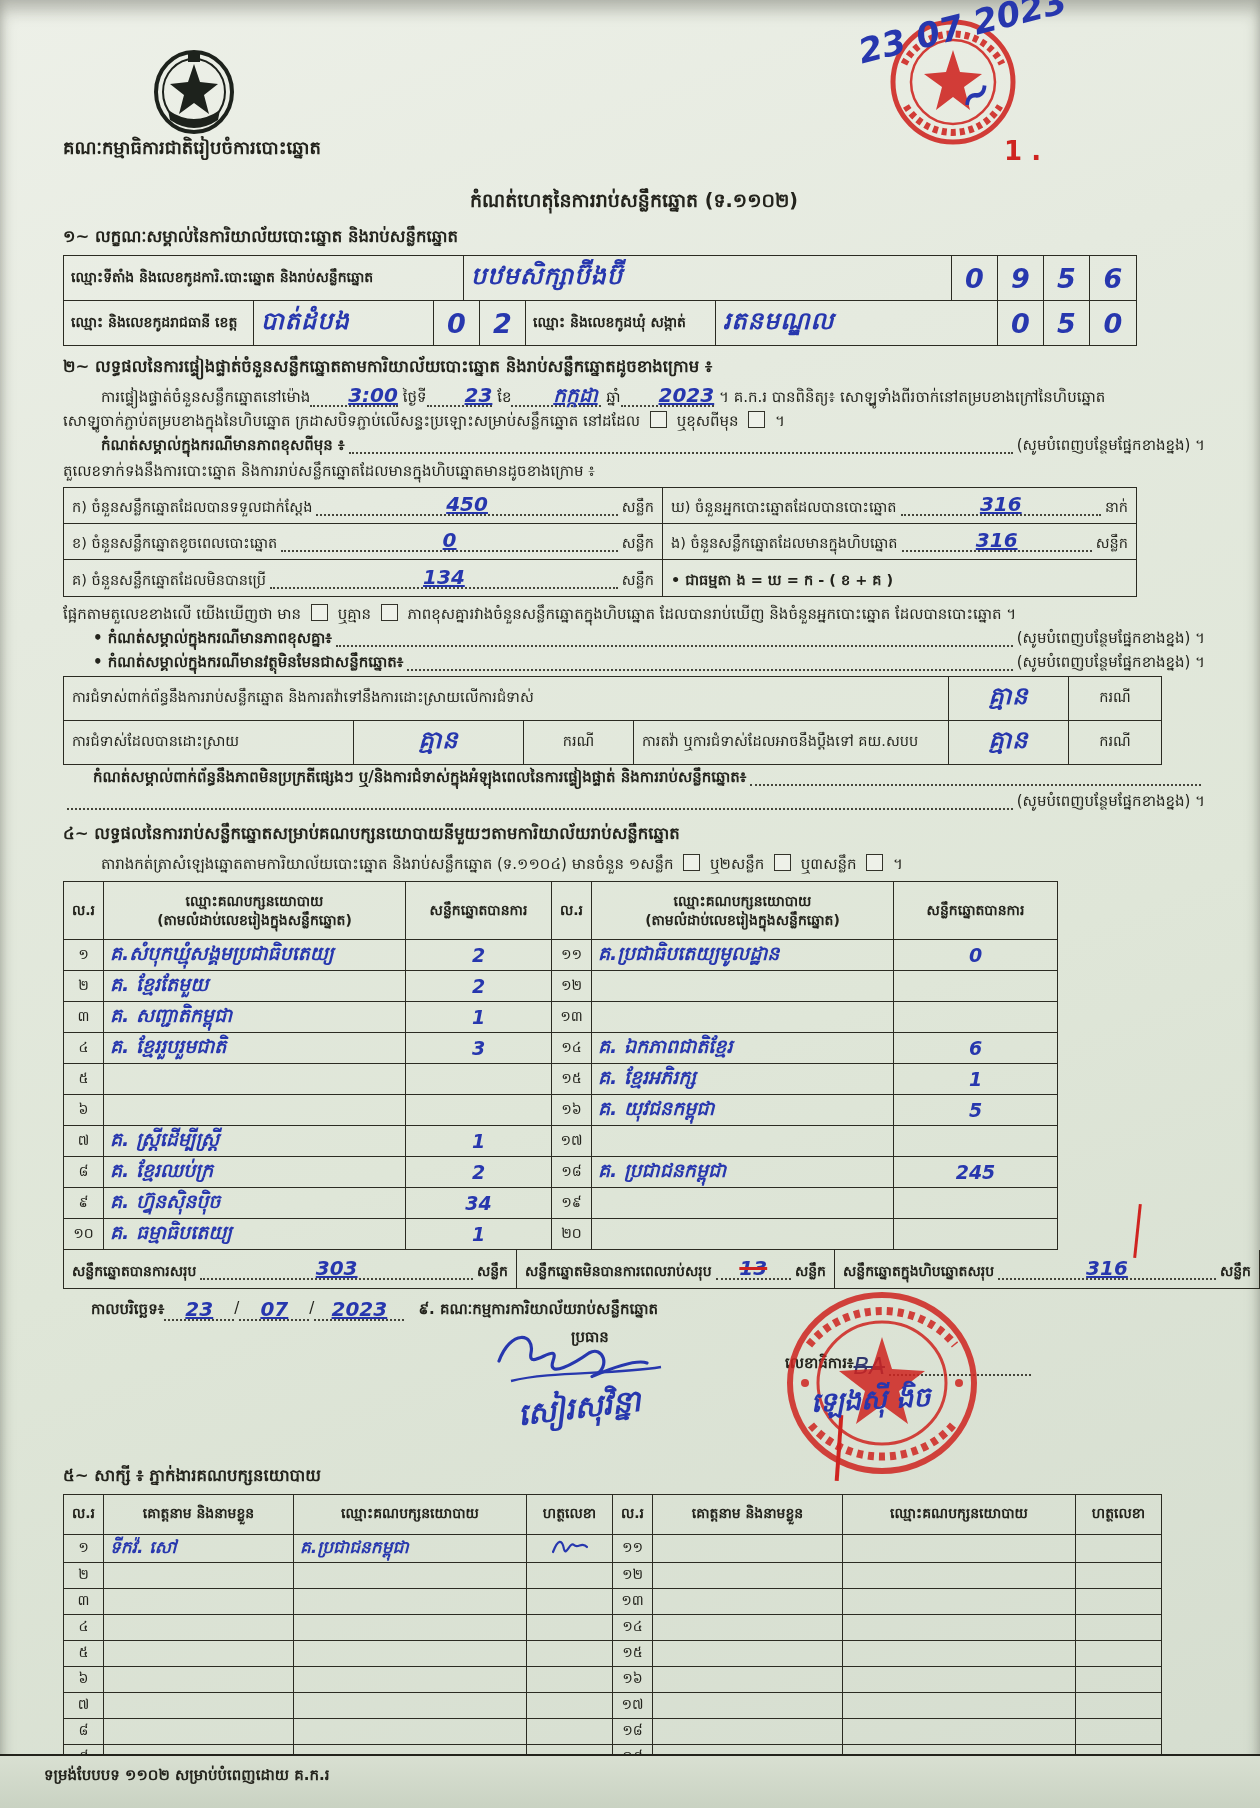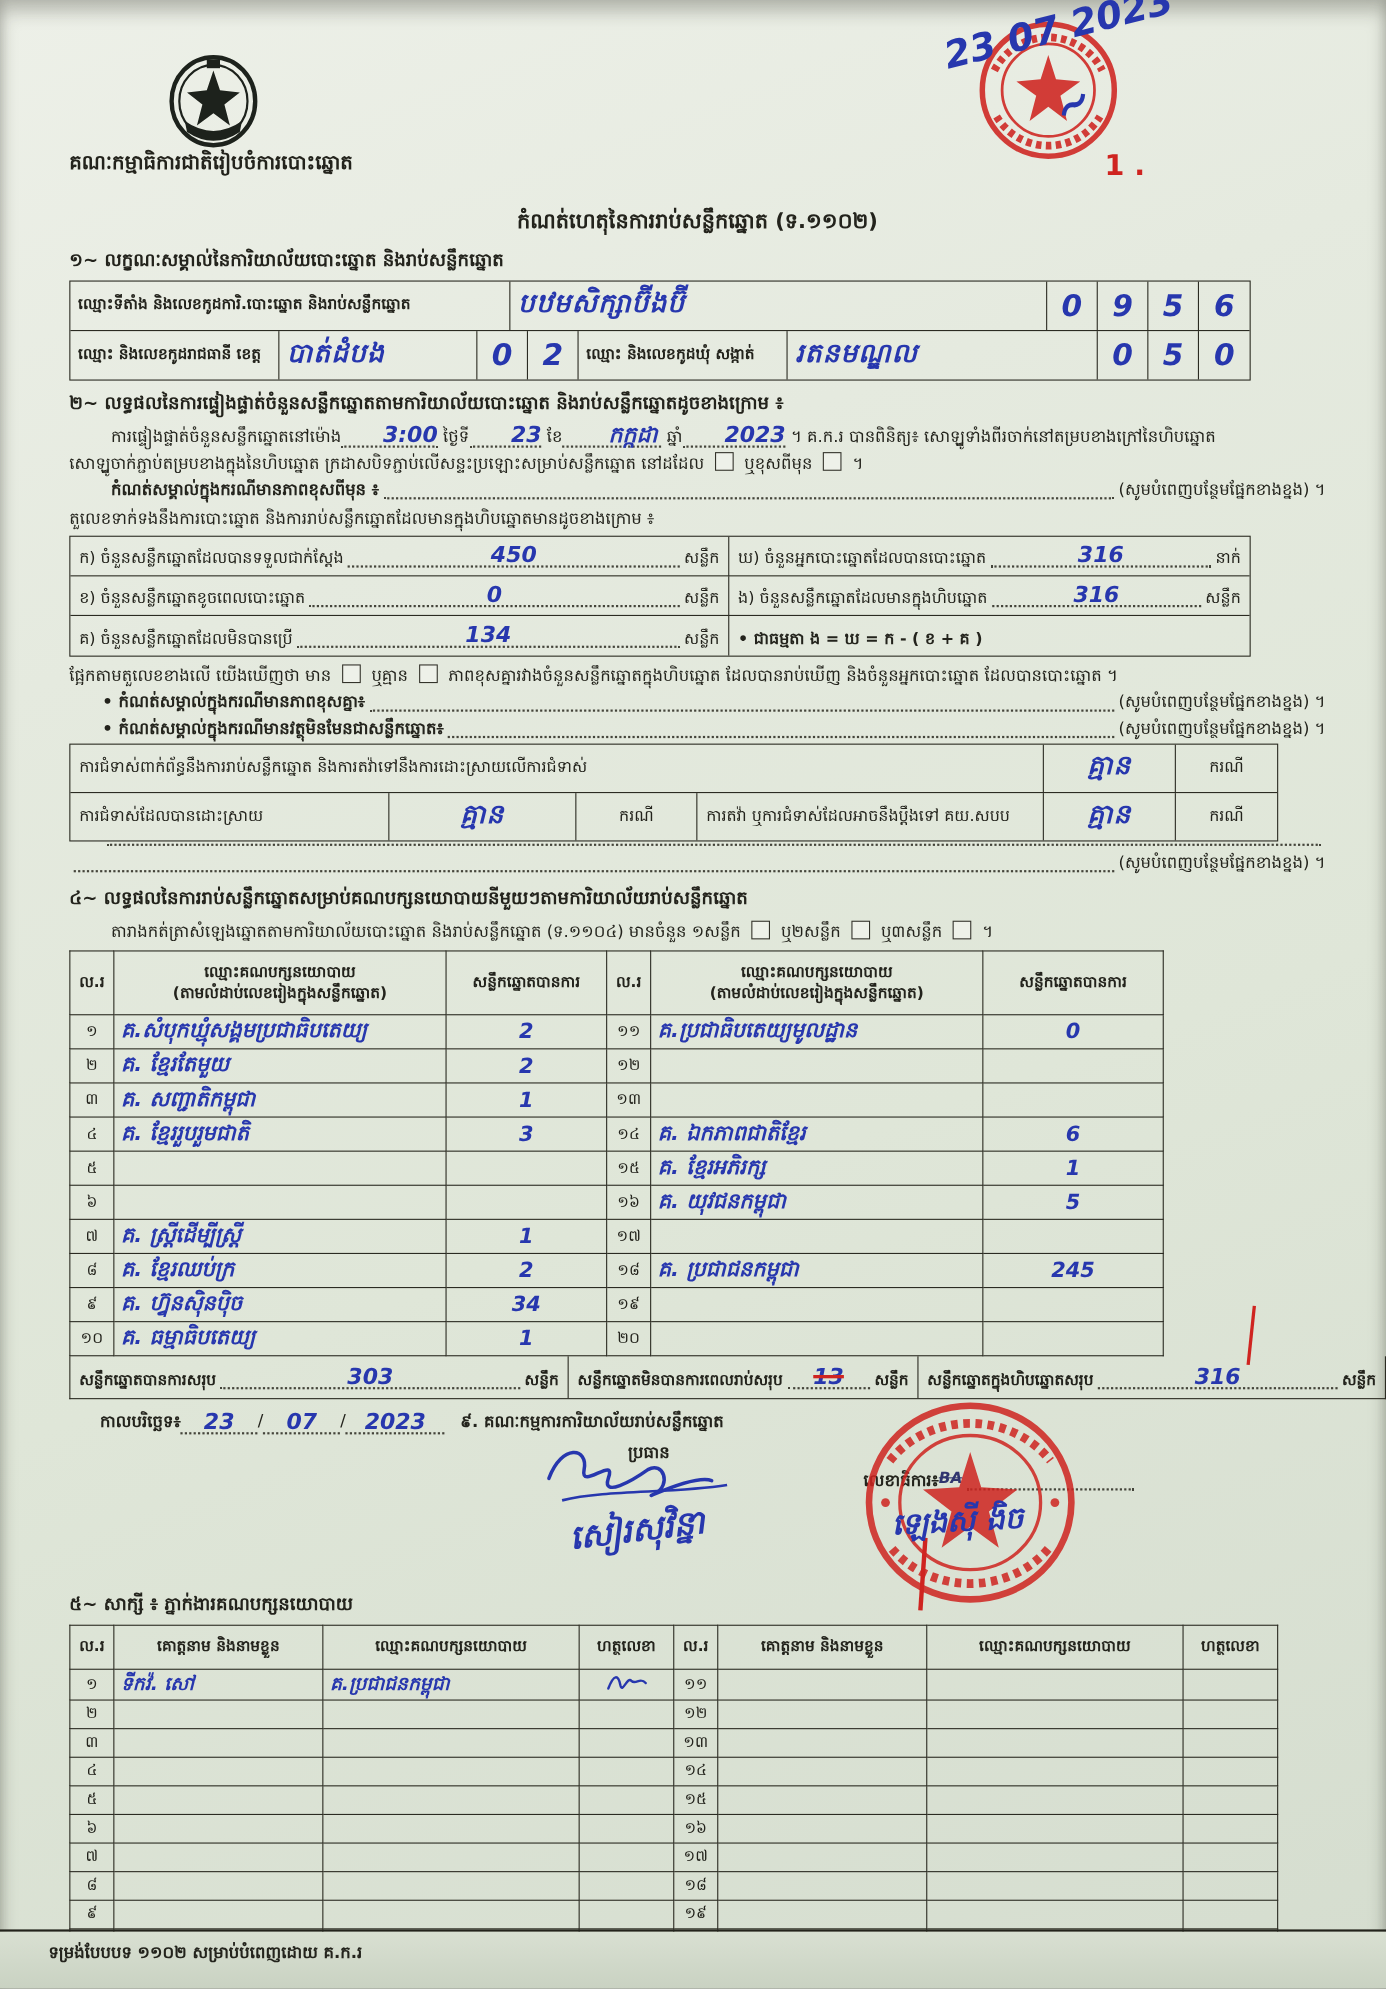--- a/index.html
+++ b/index.html
@@ -3,21 +3,21 @@
 <meta charset="utf-8">
 <style>
   html,body{margin:0;padding:0;background:#777;}
   .page{position:relative;width:1260px;height:1808px;margin:0 auto;overflow:hidden;
     background:linear-gradient(160deg,#edf0e8 0%,#e5eadf 28%,#dfe6d8 58%,#d5ddcf 100%);
     font-family:"DejaVu Sans","Liberation Sans",sans-serif;color:#23231c;
     box-shadow:inset 0 10px 16px rgba(35,35,25,.28), inset 0 -5px 10px rgba(35,35,25,.18);}
   .content{position:relative;padding:188px 55px 0 63px;}
   .hw{color:#2737ae;font-style:italic;font-weight:bold;}
   .hw-lg{font-size:24px;letter-spacing:1px;}
-  .hw-md{font-size:20px;}
+  .hw-md{font-size:20px;text-decoration:underline;}
   .b{font-weight:bold;}
   .h-title{text-align:center;font-weight:bold;font-size:19px;margin:0 0 4px;}
   .sec-head{font-weight:bold;font-size:16.5px;margin:10px 0 5px;}
   .para{font-size:15px;line-height:1.6;}
   .indent{text-indent:38px;}
   .cb{display:inline-block;width:15px;height:15px;border:1.6px solid #33332a;background:#eef1e9;vertical-align:-2px;margin:0 5px;}
   .idots{display:inline-block;border-bottom:2px dotted #44443a;text-align:center;vertical-align:baseline;line-height:1;}
   .w50{min-width:50px;}.w70{min-width:70px;}.w90{min-width:90px;}
   .flexline{display:flex;align-items:flex-end;font-size:15px;margin:2px 0;}
   .dots{flex:1;border-bottom:2px dotted #44443a;position:relative;margin:0 4px 3px;min-width:30px;}
@@ -77,21 +77,21 @@
   .scrawl2{position:absolute;left:960px;top:78px;transform:rotate(-40deg);font-size:30px;z-index:6;}
   .stamp-top{position:absolute;left:884px;top:14px;opacity:.88;z-index:5;}
   .corner-mark{position:absolute;left:1004px;top:136px;color:#cf2420;font-weight:bold;font-size:26px;z-index:6;}
   .stamp-main{position:absolute;left:712px;top:-12px;opacity:.85;z-index:4;}
   .redstroke{position:absolute;left:774px;top:118px;width:4px;height:66px;background:#cf2420;transform:rotate(4deg);z-index:5;}
   .redstroke2{position:absolute;right:120px;top:-46px;width:3px;height:54px;background:#cf2420;transform:rotate(6deg);z-index:5;}
   .psig{position:absolute;left:428px;top:26px;z-index:5;}
   .pname{position:absolute;left:455px;top:92px;transform:rotate(-7deg);font-size:30px;white-space:nowrap;z-index:6;}
   .sname{position:absolute;left:748px;top:86px;transform:rotate(-3deg);font-size:27px;white-space:nowrap;z-index:6;}
   .secline{position:absolute;left:722px;top:56px;display:flex;width:250px;}
-  .ba{color:#30356e;font-weight:bold;font-style:italic;text-decoration:line-through;font-size:14px;}
+  .ba{color:#30356e;font-weight:normal;font-style:italic;text-decoration:line-through;font-size:23px;}
 </style>
 </head>
 <body>
 
 <div class="page">
 
   <span class="emblem">
     <svg width="92" height="94" viewBox="0 0 92 94">
       <ellipse cx="46" cy="44" rx="38" ry="40" fill="none" stroke="#1d221c" stroke-width="4"></ellipse>
       <ellipse cx="46" cy="44" rx="31" ry="33" fill="none" stroke="#1d221c" stroke-width="2"></ellipse>
@@ -238,20 +238,21 @@
           </div>
         <div class="c ghost" style="width:110px">ករណី</div>
         <div class="c" style="flex:1">ការតវ៉ា ឬការជំទាស់ដែលអាចនឹងប្ដឹងទៅ គយ.សបប</div>
         <div class="c ghost" style="width:120px">
             <span class="hw hw-lg">គ្មាន</span>
           </div>
         <div class="c ghost" style="width:92px">ករណី</div>
       </div>
     </div>
     <div class="flexline" style="margin-left:30px">
+      <span class="b">កំណត់សម្គាល់ពាក់ព័ន្ធនឹងភាពមិនប្រក្រតីផ្សេងៗ ឬ/និងការជំទាស់ក្នុងអំឡុងពេលនៃការផ្ទៀងផ្ទាត់ និងការរាប់សន្លឹកឆ្នោត៖</span>
       <span class="dots"></span>
     </div>
     <div class="flexline">
       <span class="dots"></span>
       <span>(សូមបំពេញបន្ថែមផ្នែកខាងខ្នង) ។</span>
     </div>
 
     <div class="sec-head">៤~ លទ្ធផលនៃការរាប់សន្លឹកឆ្នោតសម្រាប់គណបក្សនយោបាយនីមួយៗតាមការិយាល័យរាប់សន្លឹកឆ្នោត</div>
     <div class="para indent" style="margin-bottom:5px">
       <span>តារាងកត់ត្រាសំឡេងឆ្នោតតាមការិយាល័យបោះឆ្នោត និងរាប់សន្លឹកឆ្នោត (ទ.១១០៤) មានចំនួន ១សន្លឹក</span>

